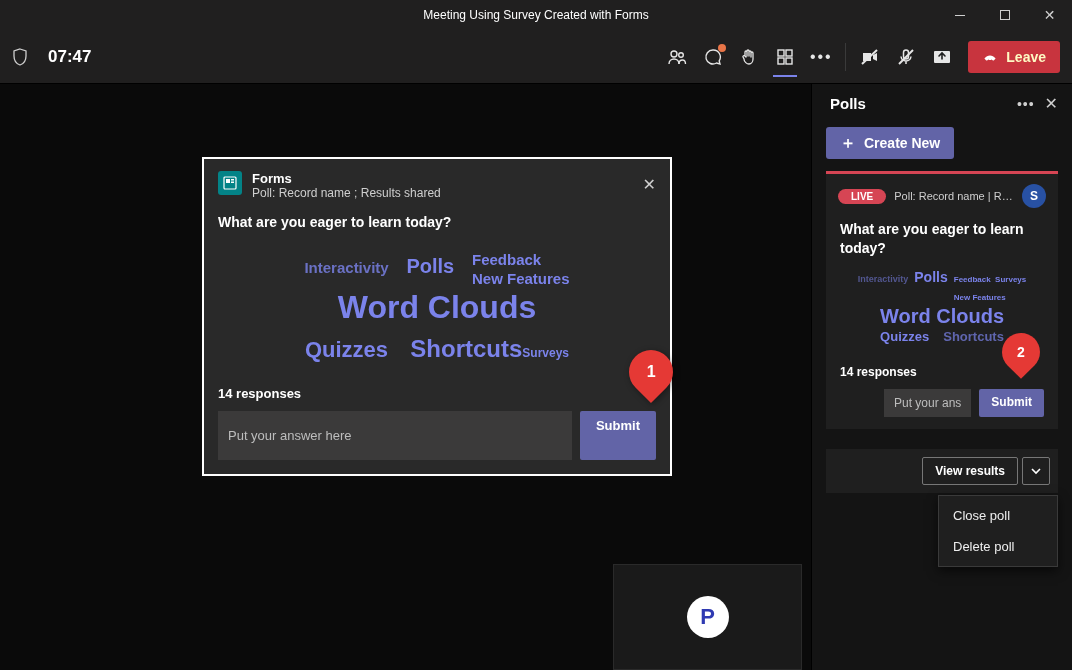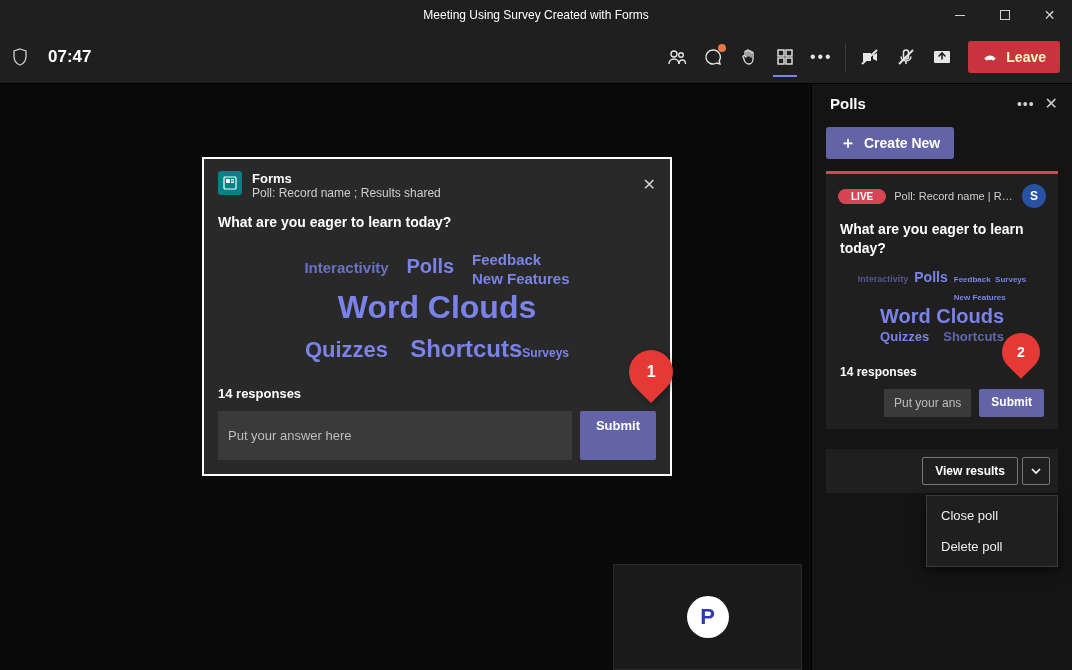--- a/index.html
+++ b/index.html
@@ -339,21 +339,21 @@
     border-radius: 2px;
   }
   .chev-btn {
     border: 1px solid #777;
     width: 28px;
     display: flex; align-items: center; justify-content: center;
     border-radius: 2px;
   }
   .menu {
     margin: 2px 14px 15px auto;
-    width: 132px;
+    width: 120px;
     background: #1f1f1f;
     border: 1px solid #3a3a3a;
     padding: 4px 0;
     box-shadow: 0 4px 10px rgba(0,0,0,.6);
   }
   .menu-item {
     font-size: 13px;
     padding: 8px 14px;
     color: #eee;
   }

